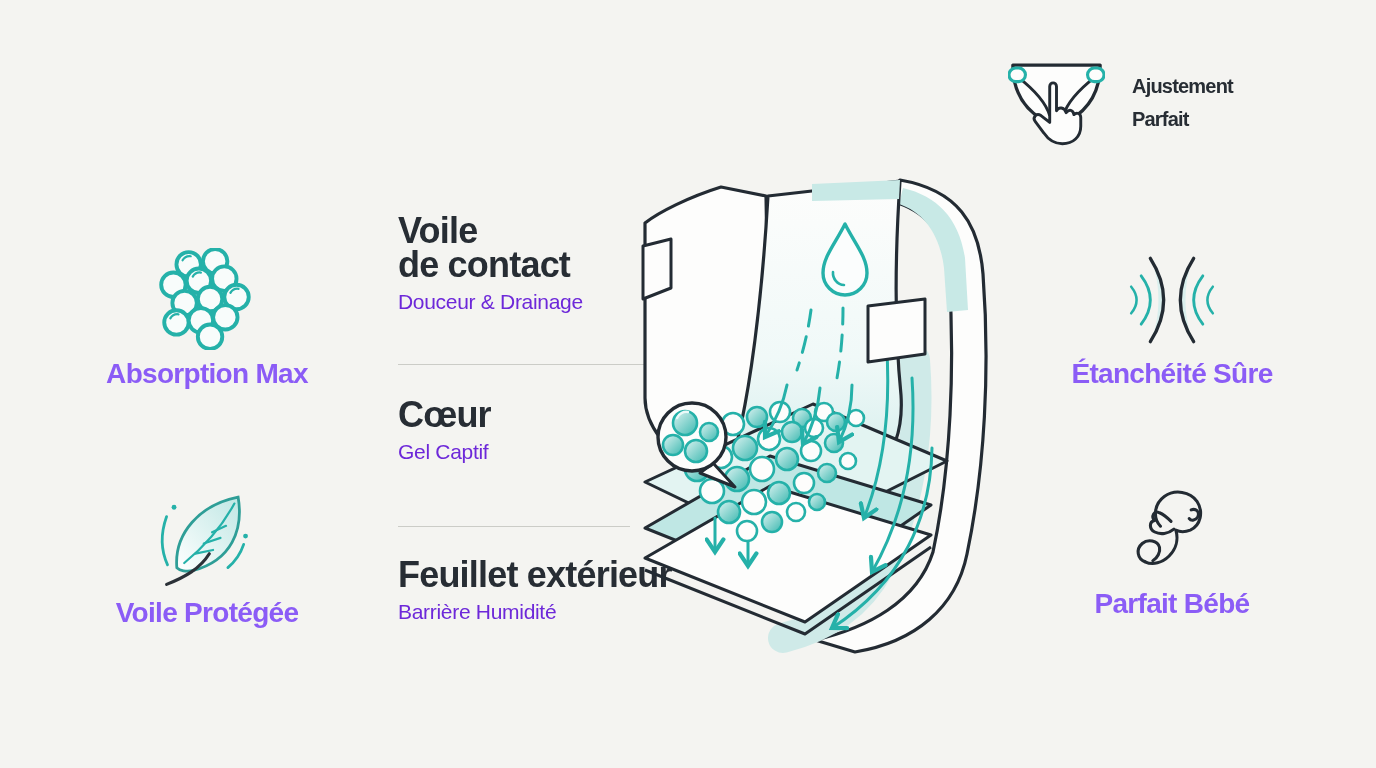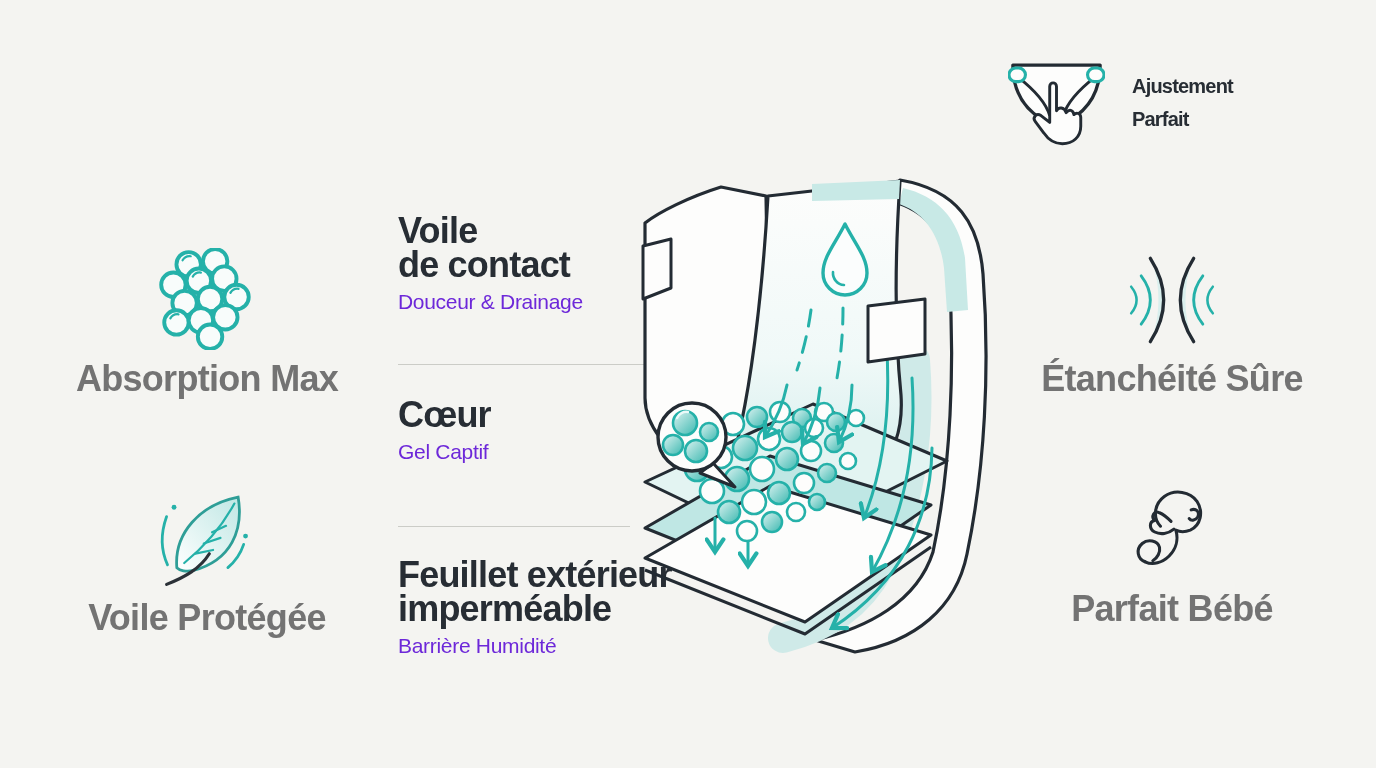--- a/index.html
+++ b/index.html
@@ -2,21 +2,21 @@
 <html><head>
 <meta charset="utf-8">
 <style>
   * { margin:0; padding:0; box-sizing:border-box; }
   html,body { width:1376px; height:768px; overflow:hidden; }
   body { font-family:"Liberation Sans", sans-serif; background:#f4f4f1; position:relative; }
   .stage { position:absolute; inset:0; }
 
   .feature { position:absolute; width:300px; text-align:center; }
   .feature svg { display:block; margin:0 auto; }
-  .feat-label { font-size:36px; font-weight:700; color:#737373; letter-spacing:-0.7px; margin-top:8px; }
+  .feat-label { font-size:28px; font-weight:700; color:#8b5cf6; letter-spacing:-0.7px; margin-top:8px; }
 
   .callout { position:absolute; left:398px; }
   .callout-title span { display:block; font-size:36px; line-height:34px; font-weight:700; color:#272d34; letter-spacing:-0.8px; }
   .callout-sub { font-size:21px; color:#6d28d9; margin-top:8px; letter-spacing:-0.3px; }
 
   .divider { position:absolute; height:1px; background:#cbccc7; }
   .d1 { left:398px; top:364px; width:330px; }
   .d2 { left:398px; top:526px; width:232px; }
 
   .illustration { position:absolute; left:615px; top:160px; width:400px; height:505px; }
@@ -95,21 +95,20 @@
     <div class="callout-title">
       <span>Cœur</span>
     </div>
     <div class="callout-sub">Gel Captif</div>
   </div>
   <div class="divider d2"></div>
 
   <div class="callout" style="top:558px;">
     <div class="callout-title">
       <span>Feuillet extérieur</span>
-      <span>imperméable</span>
     </div>
     <div class="callout-sub">Barrière Humidité</div>
   </div>
 
   <svg class="illustration" viewBox="0 0 400 505">
     <defs>
       <linearGradient id="sheetGrad" x1="0" y1="0" x2="0" y2="1">
         <stop offset="0" stop-color="#fdfdfc"></stop>
           <stop offset="0.55" stop-color="#f0f9f8"></stop>
           <stop offset="1" stop-color="#cdebe9"></stop>

